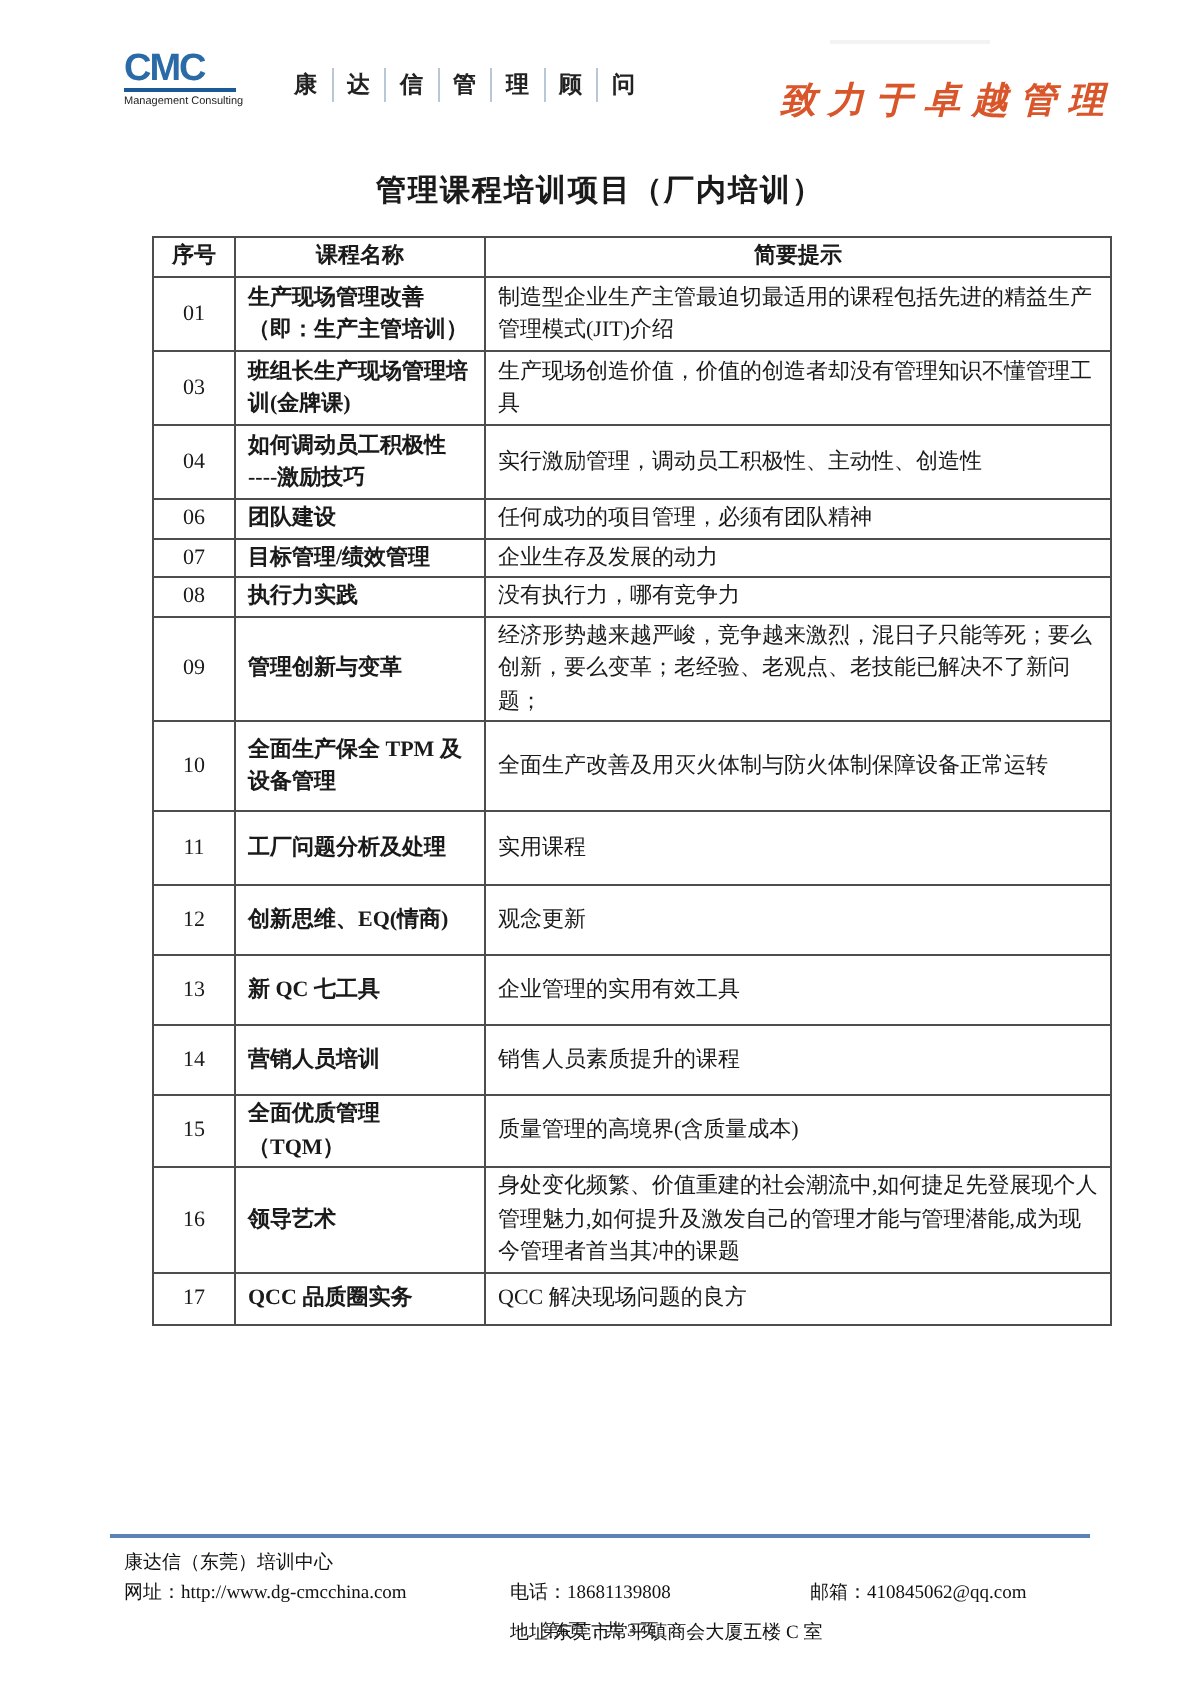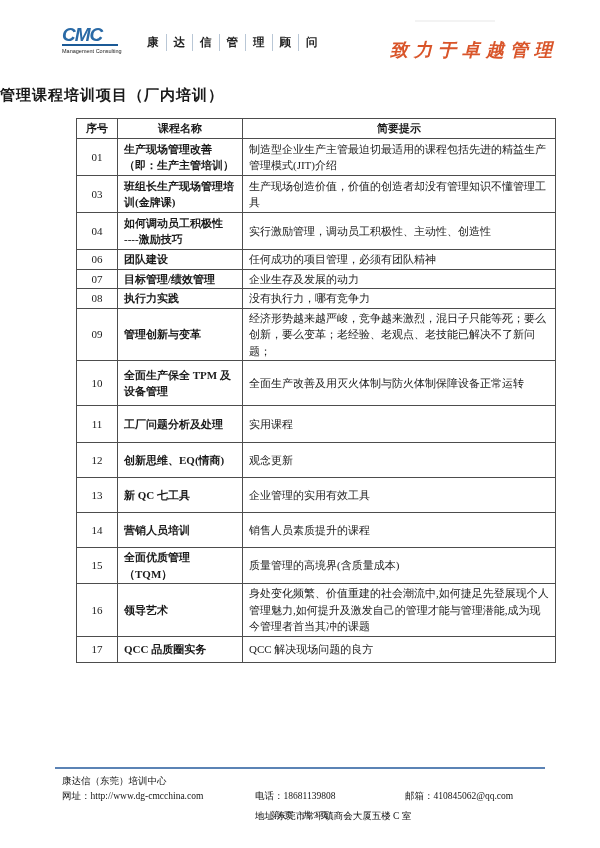--- a/index.html
+++ b/index.html
@@ -21,21 +21,21 @@
     width:600px;height:848px;
     background:#fff;
     overflow:hidden;
   }
 
   
   .letterhead{position:absolute;top:24px;left:62px;width:483px;height:40px;}
   .cmc-logo{position:absolute;left:0;top:2px;width:58px;}
   .cmc-acronym{
     font-family:"Liberation Sans","DejaVu Sans",sans-serif;
-    font-style:italic;font-weight:bold;
+    font-weight:bold;
     font-size:19px;line-height:17px;
     color:var(--brand-blue);
     letter-spacing:-1px;
   }
   .cmc-swoosh{height:2px;background:var(--swoosh-blue);margin:1px 0 2px 0;width:56px;}
   .cmc-subtitle{
     font-family:"Liberation Sans","DejaVu Sans",sans-serif;
     font-size:5.5px;color:#222;white-space:nowrap;
   }
   .brand-chars{
@@ -51,21 +51,21 @@
   .slogan{
     position:absolute;left:328px;top:14px;
     font-size:18px;font-weight:bold;font-style:italic;
     color:var(--slogan-red);
     letter-spacing:6px;white-space:nowrap;
   }
 
   
   .doc-title{
     position:absolute;top:86px;left:0;width:100%;
-    text-align:left;
+    text-align:center;
     font-size:15px;font-weight:bold;
     letter-spacing:1px;
   }
 
   
   .course-table{
     position:absolute;top:118px;left:76px;
     width:479px;
     border-collapse:collapse;
     table-layout:fixed;

